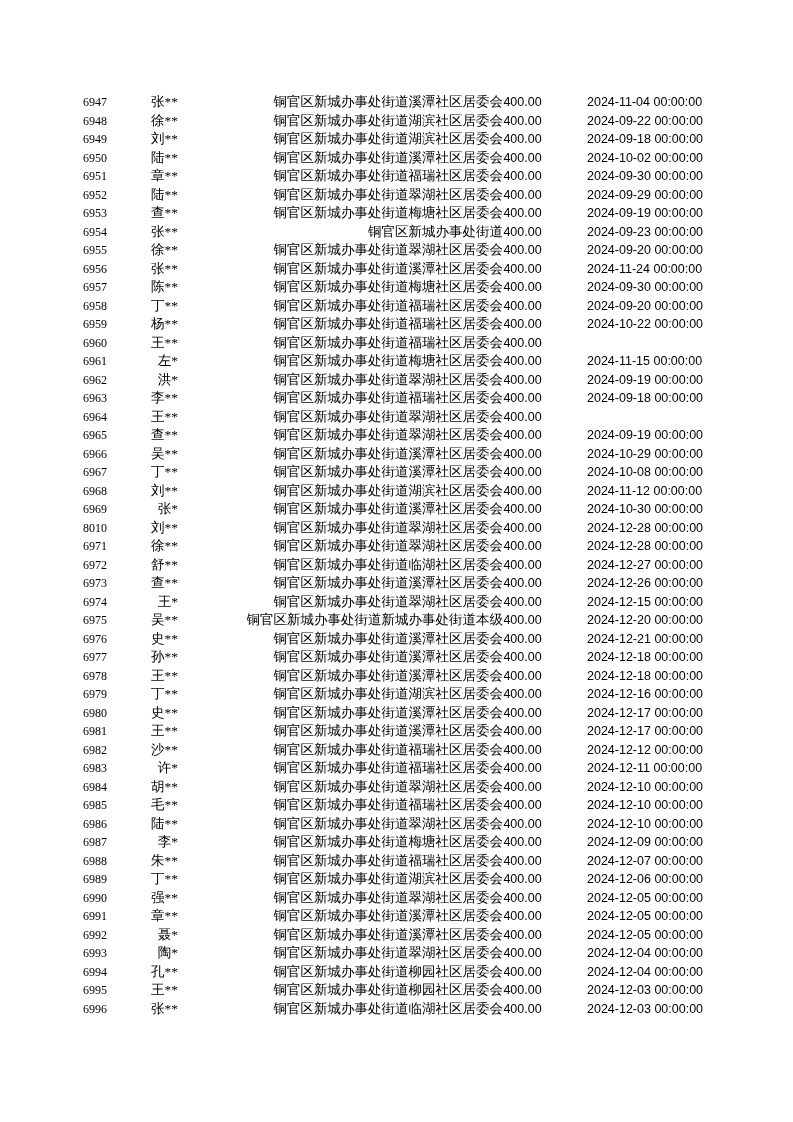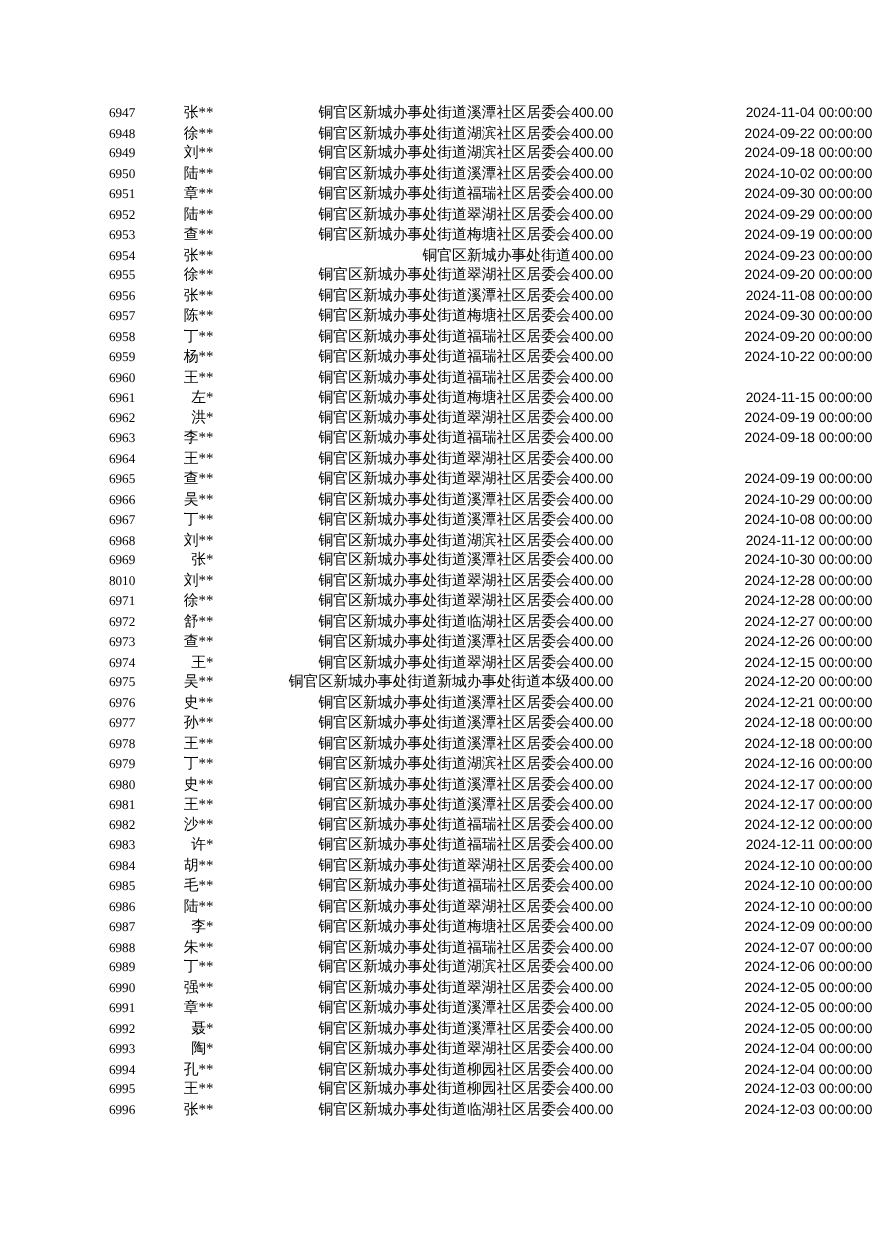--- a/index.html
+++ b/index.html
@@ -10,21 +10,21 @@
     color: #000000;
     overflow: hidden;
   }
   .page {
     position: relative;
     width: 793px; height: 1122px;
     background: #ffffff;
   }
   .table {
     position: absolute;
-    left: 99px; top: 93px; right: 0;
+    left: 83px; top: 93px; right: 0;
   }
   .row {
     display: grid;
     grid-template-columns: 24px 71px 325px 39px auto;
     height: 18.5px;
   }
   .cell {
     white-space: nowrap;
     line-height: 18.5px;
     overflow: visible;
@@ -47,21 +47,21 @@
   }
   .cell.amount {
     font-family: "Liberation Sans", sans-serif;
     font-size: 12.5px;
     text-align: center;
   }
   .cell.date {
     font-family: "Liberation Sans", sans-serif;
     font-size: 12.5px;
     padding-left: 45px;
-    text-align: right;
+    text-align: left;
   }
 </style>
 </head>
 <body>
 
 <div class="page">
   <div class="table">
 
   <div class="row">
         <span class="cell id">6947</span>
@@ -124,21 +124,21 @@
         <span class="cell name">徐**</span>
         <span class="cell org">铜官区新城办事处街道翠湖社区居委会</span>
         <span class="cell amount">400.00</span>
         <span class="cell date">2024-09-20 00:00:00</span>
       </div>
       <div class="row">
         <span class="cell id">6956</span>
         <span class="cell name">张**</span>
         <span class="cell org">铜官区新城办事处街道溪潭社区居委会</span>
         <span class="cell amount">400.00</span>
-        <span class="cell date">2024-11-08 00:00:00</span>
+        <span class="cell date">2024-11-24 00:00:00</span>
       </div>
       <div class="row">
         <span class="cell id">6957</span>
         <span class="cell name">陈**</span>
         <span class="cell org">铜官区新城办事处街道梅塘社区居委会</span>
         <span class="cell amount">400.00</span>
         <span class="cell date">2024-09-30 00:00:00</span>
       </div>
       <div class="row">
         <span class="cell id">6958</span>

